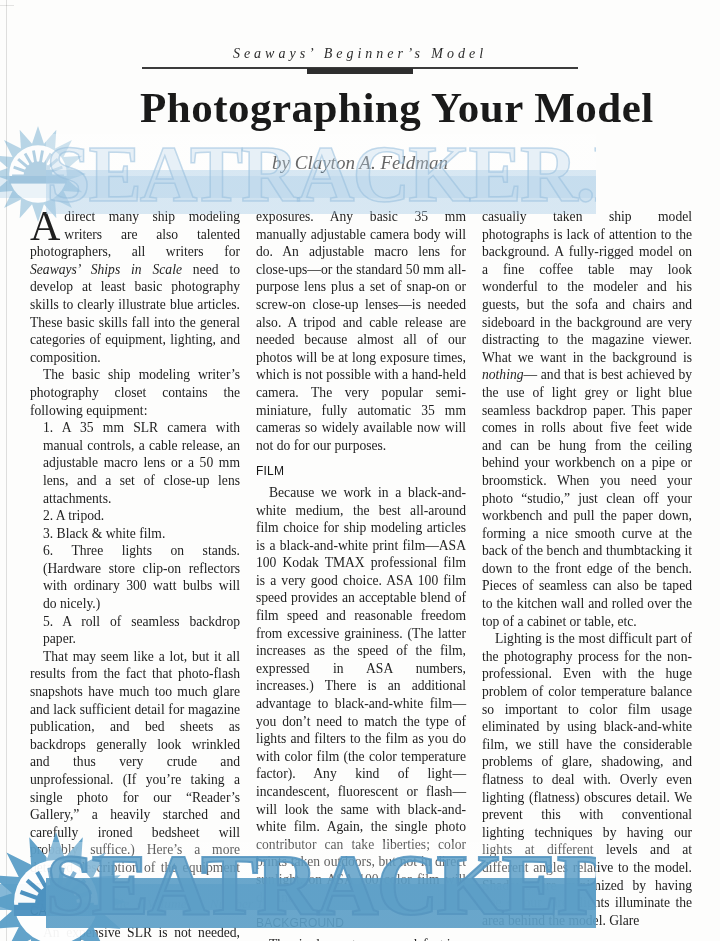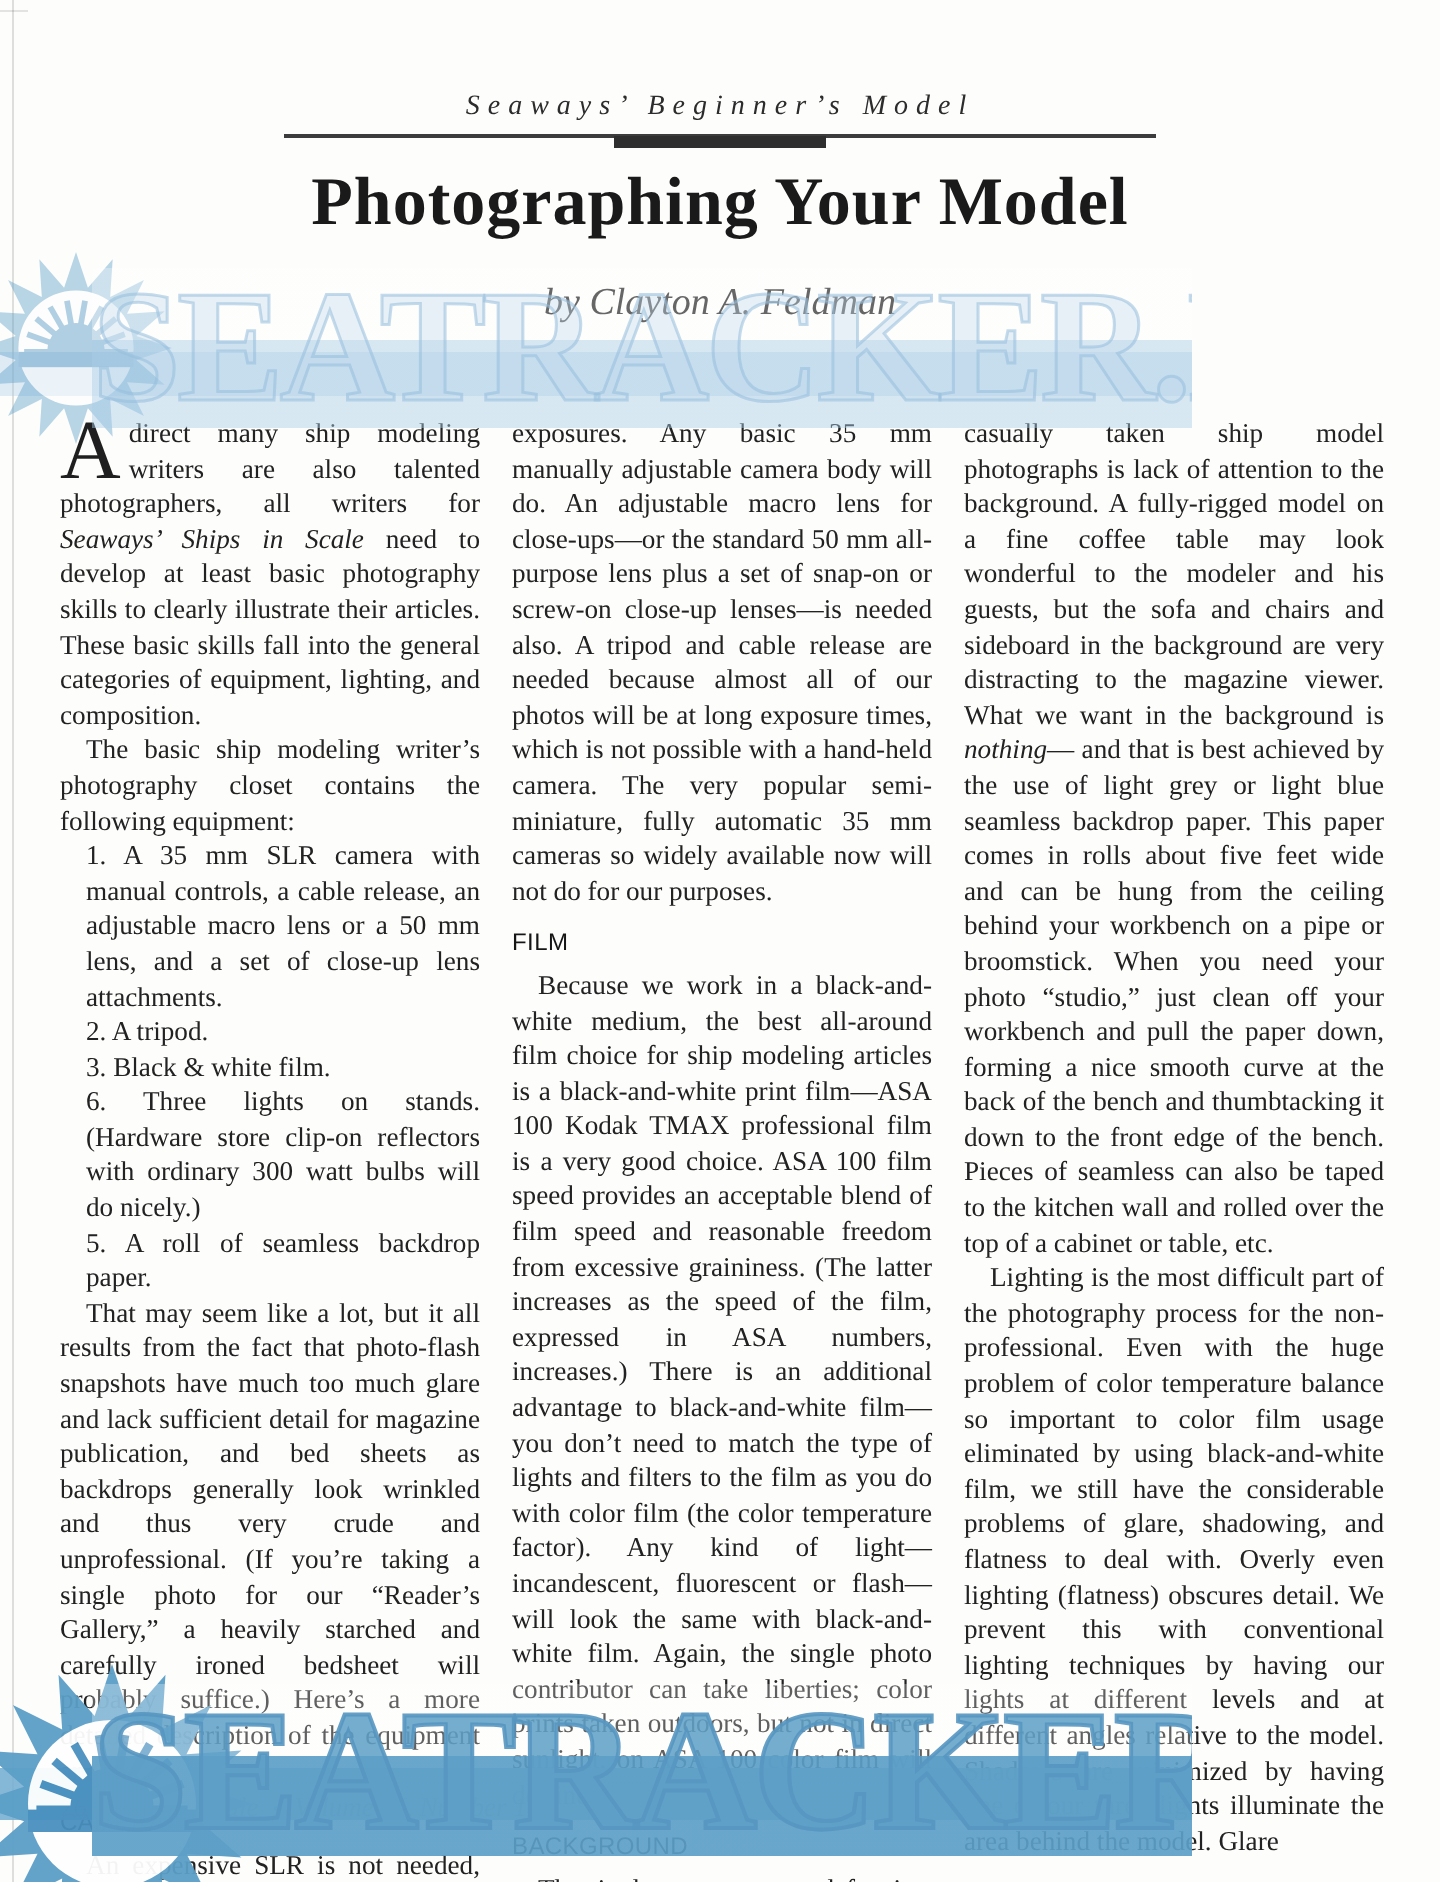--- a/index.html
+++ b/index.html
@@ -16,21 +16,21 @@
   .header{position:absolute;top:46px;left:140px;width:440px;text-align:center;}
   .kicker{
     font-style:italic;font-size:14px;letter-spacing:4px;color:#2c2c2c;white-space:nowrap;
   }
   .rule{position:relative;height:2px;background:#3c3c3c;margin:5px 2px 0;}
   .rule .bar{
     position:absolute;left:50%;transform:translateX(-50%);top:1px;
     width:106px;height:6px;background:#2e2e2e;
   }
   .title{
-    margin-top:14px;font-weight:bold;font-size:34px;letter-spacing:.5px;color:#1a1a1a;white-space:nowrap;
+    margin-top:14px;font-weight:bold;font-size:43px;letter-spacing:.5px;color:#1a1a1a;white-space:nowrap;
   }
   .byline{margin-top:20px;font-style:italic;font-size:19px;color:#242424;}
 
   
   .columns{
     position:absolute;top:208px;left:30px;width:662px;height:733px;
     display:flex;gap:16px;overflow:hidden;
   }
   .col{flex:1 1 0;font-size:13.6px;line-height:17.6px;text-align:justify;}
   .col p{margin:0;}
@@ -97,21 +97,21 @@
   <div class="rule">
       <span class="bar"></span>
     </div>
   <div class="title">Photographing Your Model</div>
   <div class="byline">by Clayton A. Feldman</div>
 </div>
 
 <div class="columns">
 
   <div class="col">
-    <p><span class="dropcap">A</span><span>direct many ship modeling writers are also talented photographers, all writers for </span><i>Seaways’ Ships in Scale</i><span> need to develop at least basic photography skills to clearly illustrate their articles. These basic skills fall into the general categories of equipment, lighting, and composition.</span></p>
+    <p><span class="dropcap">A</span><span>direct many ship modeling writers are also talented photographers, all writers for </span><i>Seaways’ Ships in Scale</i><span> need to develop at least basic photography skills to clearly illustrate blue articles. These basic skills fall into the general categories of equipment, lighting, and composition.</span></p>
     <p class="indent">The basic ship modeling writer’s photography closet contains the following equipment:</p>
     <ul class="equip-list">
       <li>1. A 35 mm SLR camera with manual controls, a cable release, an adjustable macro lens or a 50 mm lens, and a set of close-up lens attachments.</li>
       <li>2. A tripod.</li>
       <li>3. Black &amp; white film.</li>
       <li>6. Three lights on stands. (Hardware store clip-on reflectors with ordinary 300 watt bulbs will do nicely.)</li>
       <li>5. A roll of seamless backdrop paper.</li>
     </ul>
     <p class="indent">That may seem like a lot, but it all results from the fact that photo-flash snapshots have much too much glare and lack sufficient detail for magazine publication, and bed sheets as backdrops generally look wrinkled and thus very crude and unprofessional. (If you’re taking a single photo for our “Reader’s Gallery,” a heavily starched and carefully ironed bedsheet will probably suffice.) Here’s a more detailed description of the equipment and its use:</p>
     <h3 class="col-head">CAMERA</h3>

